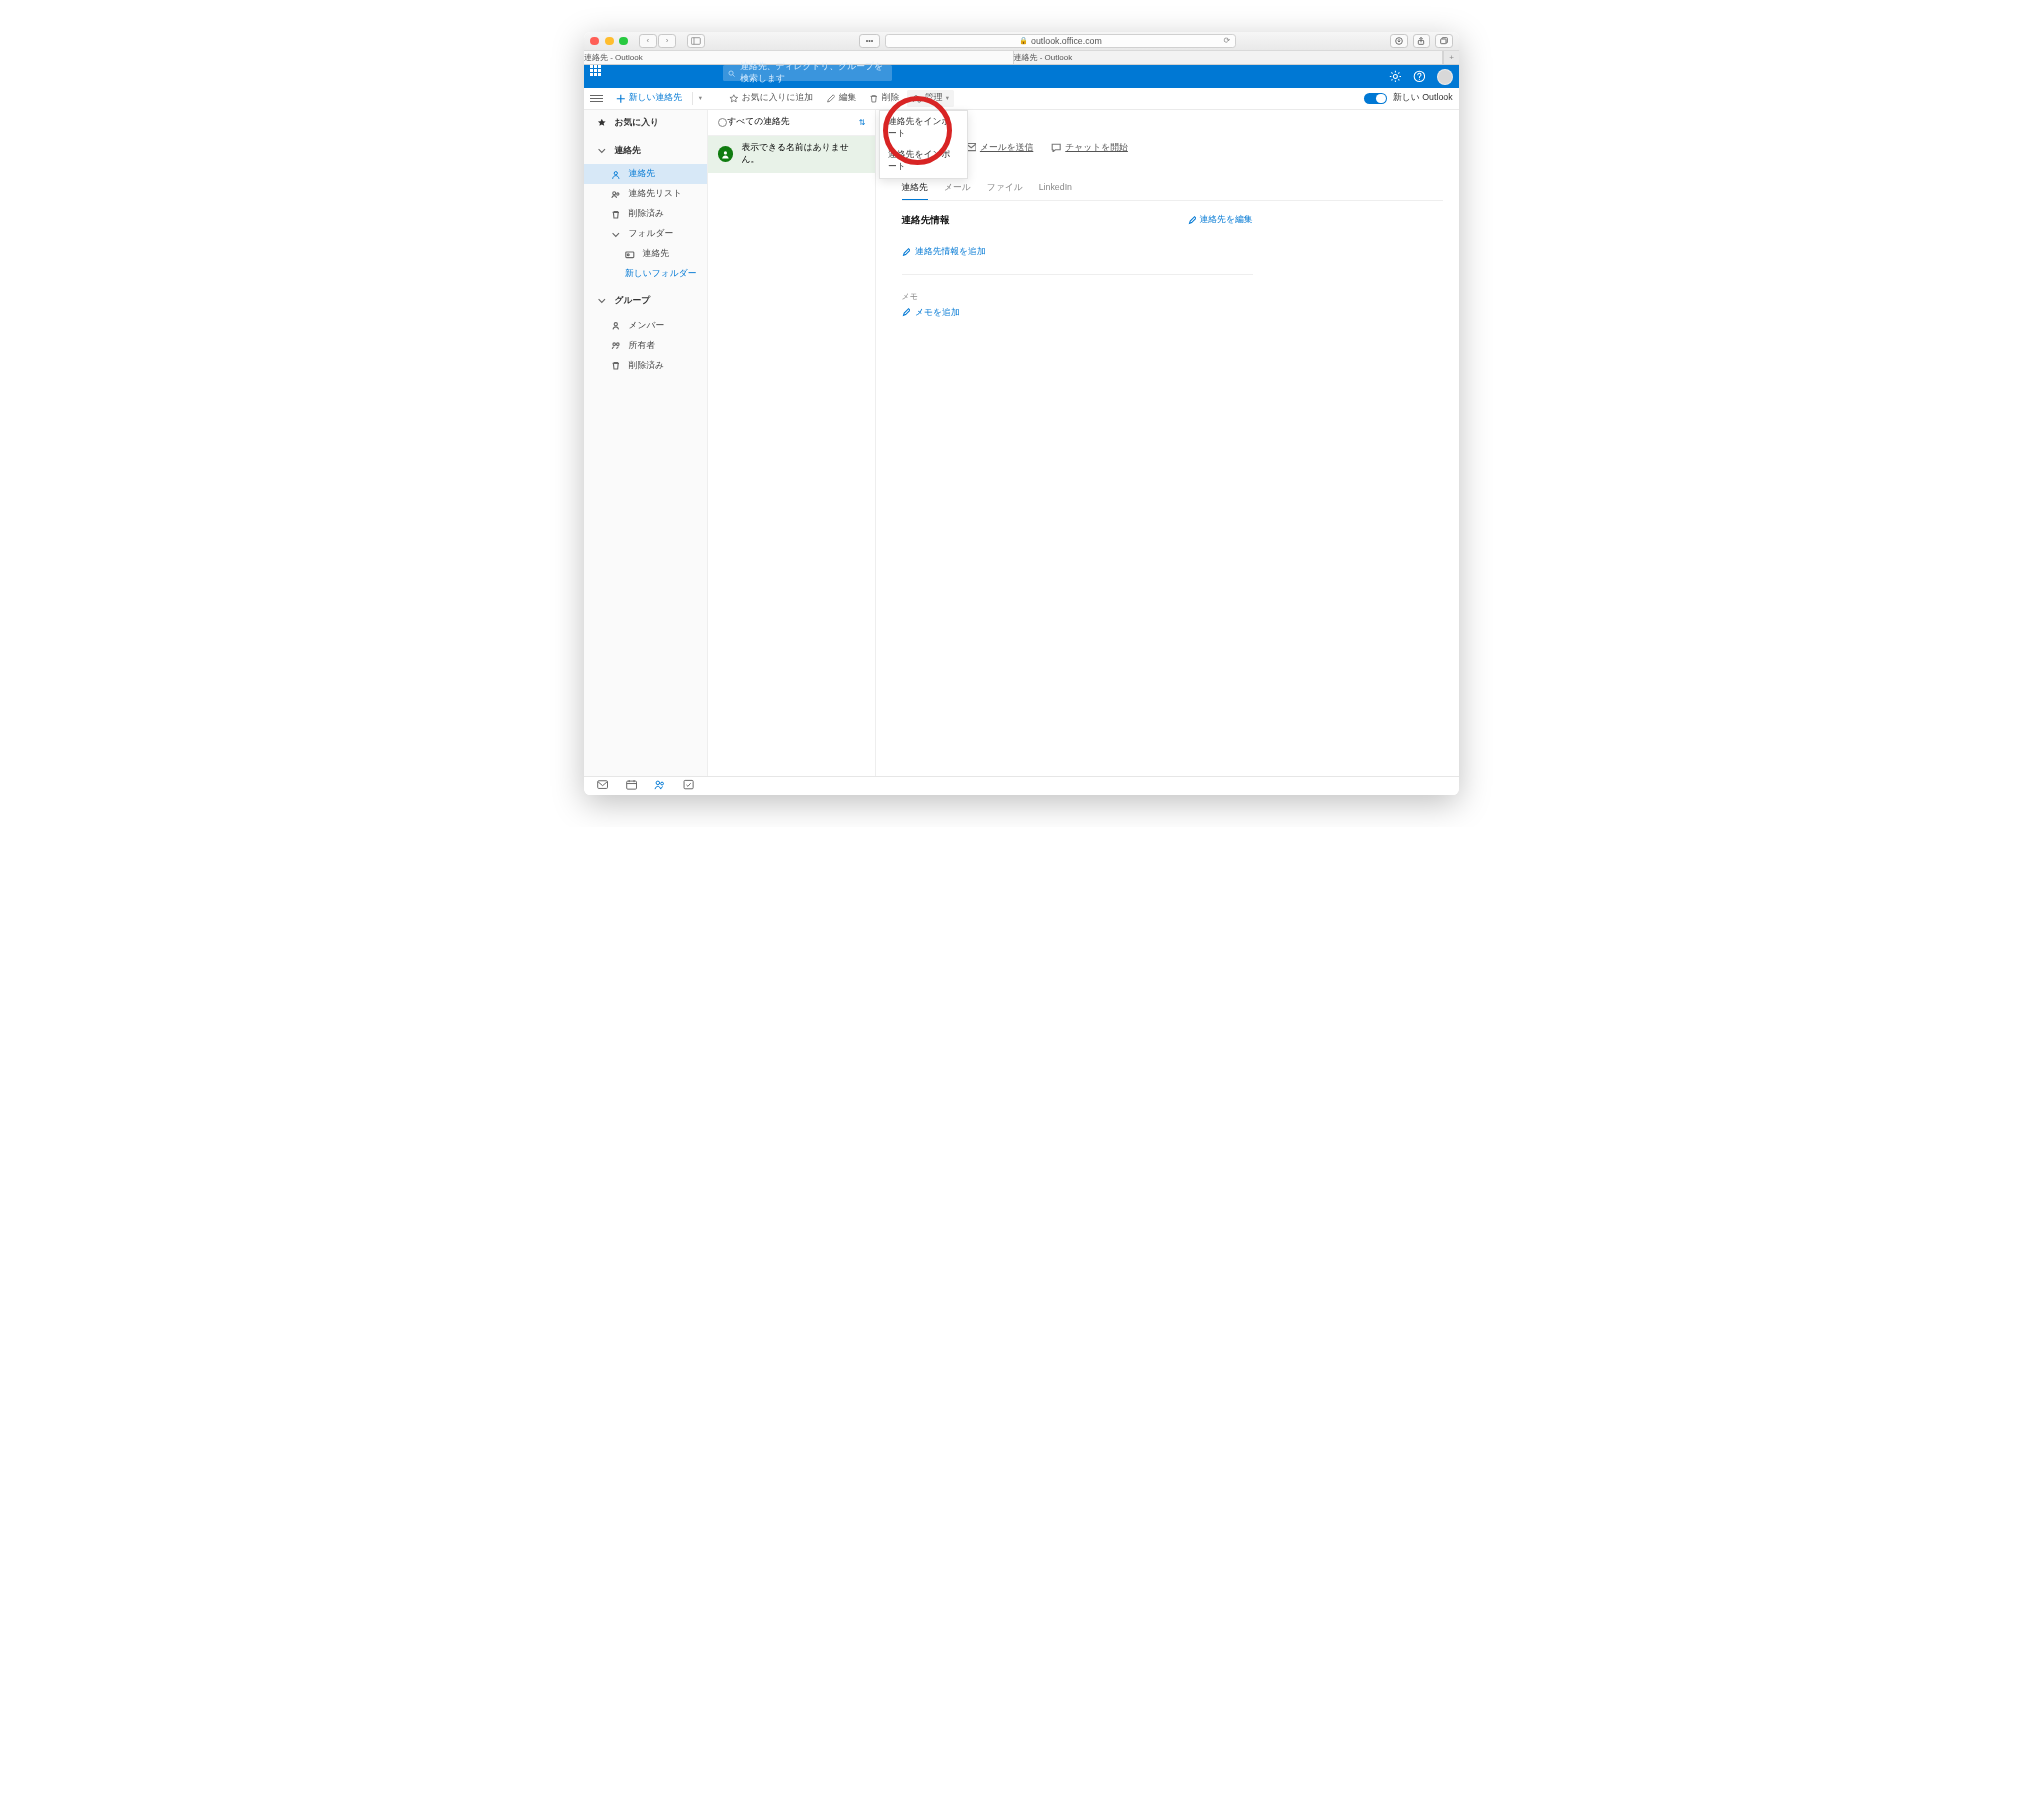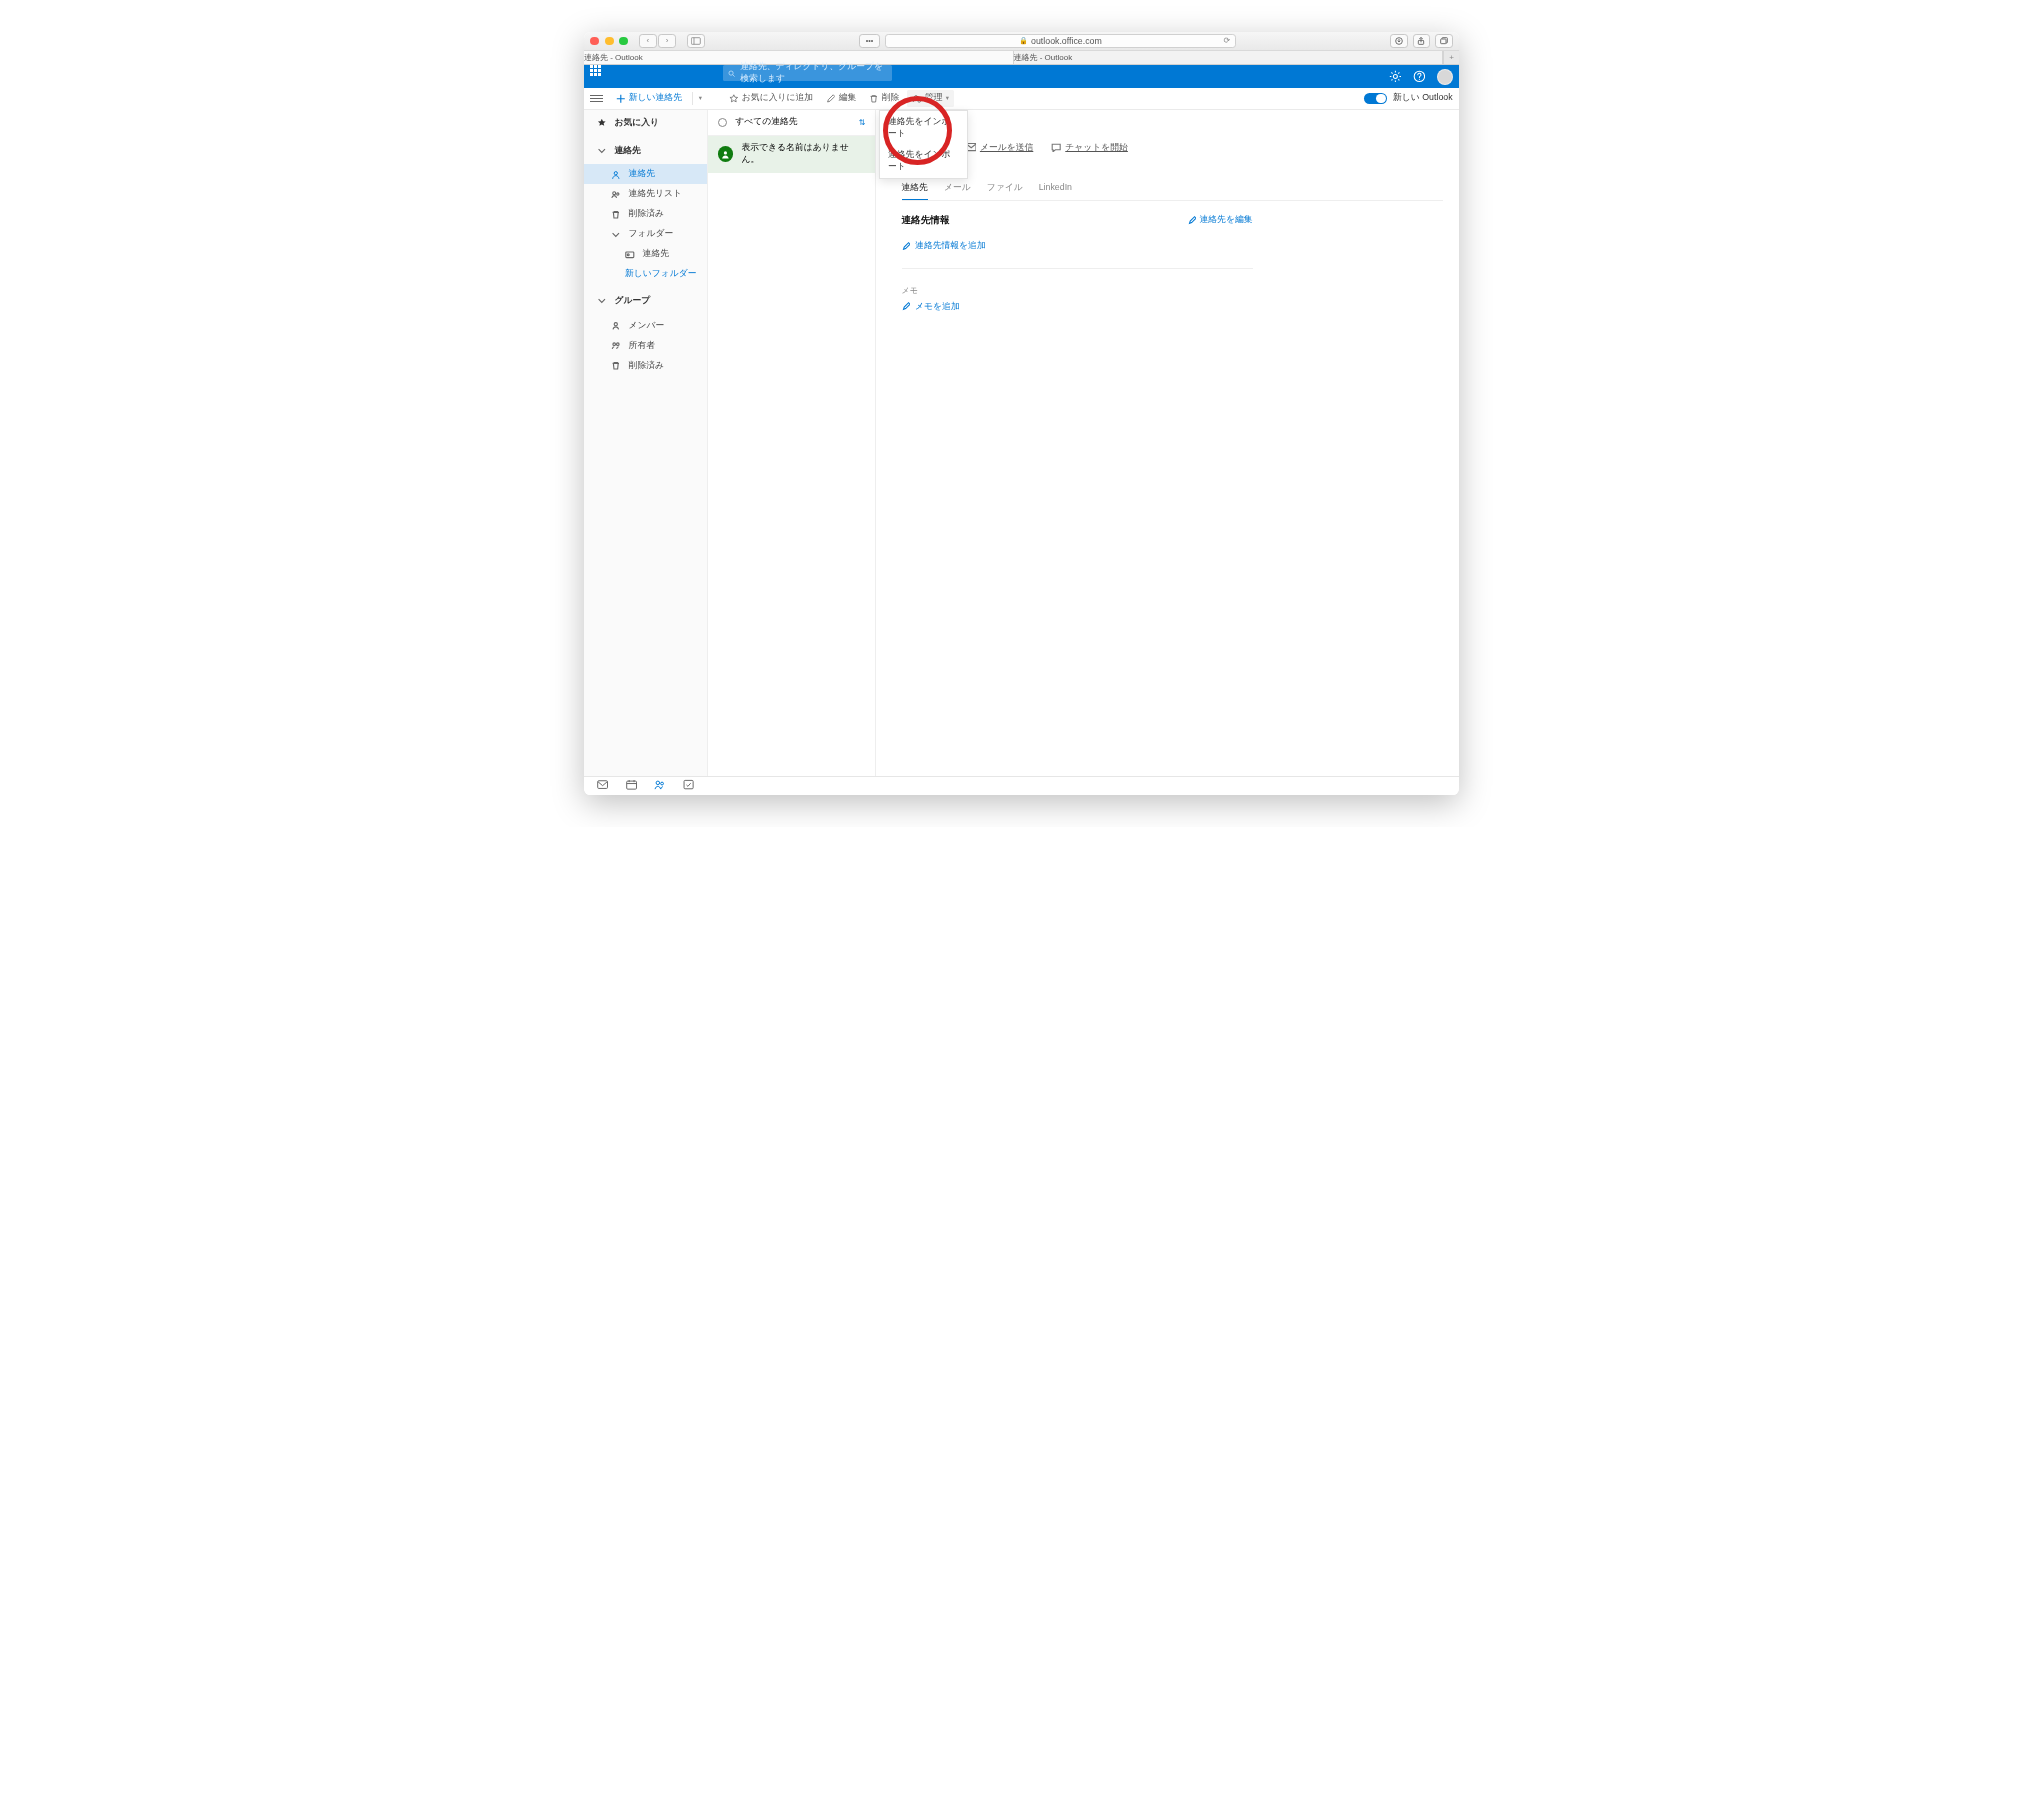--- a/index.html
+++ b/index.html
@@ -66,40 +66,40 @@
 .nav-item { display:flex; align-items:center; gap:8px; padding:4px 8px 4px 12.8px; }
 .nav-item.section { font-weight:600; }
 .nav-item.sub { padding-left:27px; color:#444; }
 .nav-item.sub2 { padding-left:41px; color:#444; }
 .nav-item.active { background:#d7e8f7; color:#0078d4; }
 .nav-item .nico { width:9.6px; height:9.6px; flex-shrink:0; }
 .nav-link { color:#0078d4; padding:4px 8px 4px 41px; }
 
 
 .listcol { width:168px; background:#fff; border-right:0.8px solid #eee; }
-.list-header { display:flex; align-items:center; gap:8px; padding:6.4px 9.6px; font-size:8.8px; border-bottom:0.8px solid #f0f0f0; }
+.list-header { display:flex; align-items:center; padding:6.4px 9.6px; font-size:8.8px; border-bottom:0.8px solid #f0f0f0; }
 .list-header .circ { width:9.6px; height:9.6px; border:1.2px solid #888; border-radius:50%; }
 .contact-row { display:flex; align-items:center; gap:8px; padding:6.4px 9.6px; background:#e8f2e8; font-size:8.8px; }
 .contact-row .av { width:16px; height:16px; border-radius:50%; background:#107c10; display:flex; align-items:center; justify-content:center; }
 .contact-row .av svg { width:8.8px; height:8.8px; fill:#fff; }
 
 
 .detail { flex:1; background:#fff; padding:0 16px 16px 25.5px; position:relative; }
 .big-avatar { width:51px; height:51px; border-radius:50%; background:#1aa01a; position:relative; margin-top:9.6px; margin-left:0; }
 .cam-badge { position:absolute; left:-8px; top:29px; width:17.6px; height:14.4px; background:#6a6a6a; border-radius:2.4px; display:flex; align-items:center; justify-content:center; }
 .cam-badge svg { width:9.6px; height:8px; fill:#fff; }
 .detail-actions { display:flex; gap:17.6px; margin-top:-29px; margin-left:64px; font-size:8.8px; color:#555; }
 .detail-actions .act { display:flex; align-items:center; gap:4px;text-decoration:underline; }
 .dtabs { display:flex; gap:16px; margin-top:24px; font-size:8.8px; border-bottom:0.8px solid #eee; }
 .dtabs .dtab { padding:4.8px 0; color:#888; }
 .dtabs .dtab.active { color:#111; border-bottom:1.6px solid #0078d4; }
 .info-head { display:flex; justify-content:space-between; align-items:center; margin-top:12.8px; max-width:351px; }
 .info-head h3 { font-size:9.6px; font-weight:600; color:#111; }
 .edit-link { font-size:8.8px; color:#0078d4; display:flex; align-items:center; gap:3.2px; }
-.add-row { font-size:8.8px; color:#0078d4; display:flex; align-items:center; gap:4.8px; margin-top:13px; }
+.add-row { font-size:8.8px; color:#0078d4; display:flex; align-items:center; gap:4.8px; margin-top:19px; }
 .section-div { height:0.8px; background:#eee; margin:16px 0; max-width:351px; }
 .memo-label { font-size:8px; color:#888; }
 
 
 .modbar { position:absolute; bottom:0; left:0; right:0; height:19px; background:#fff; border-top:0.8px solid #e6e6e6; display:flex; align-items:center; gap:17.6px; padding:0 12.8px; }
 .modbar svg { width:11.2px; height:11.2px; stroke:#666; fill:none; stroke-width:1.4; }
 .modbar .active svg { stroke:#0078d4; }
 
 
 .strk { fill:none; stroke:currentColor; stroke-width:1.4; }

